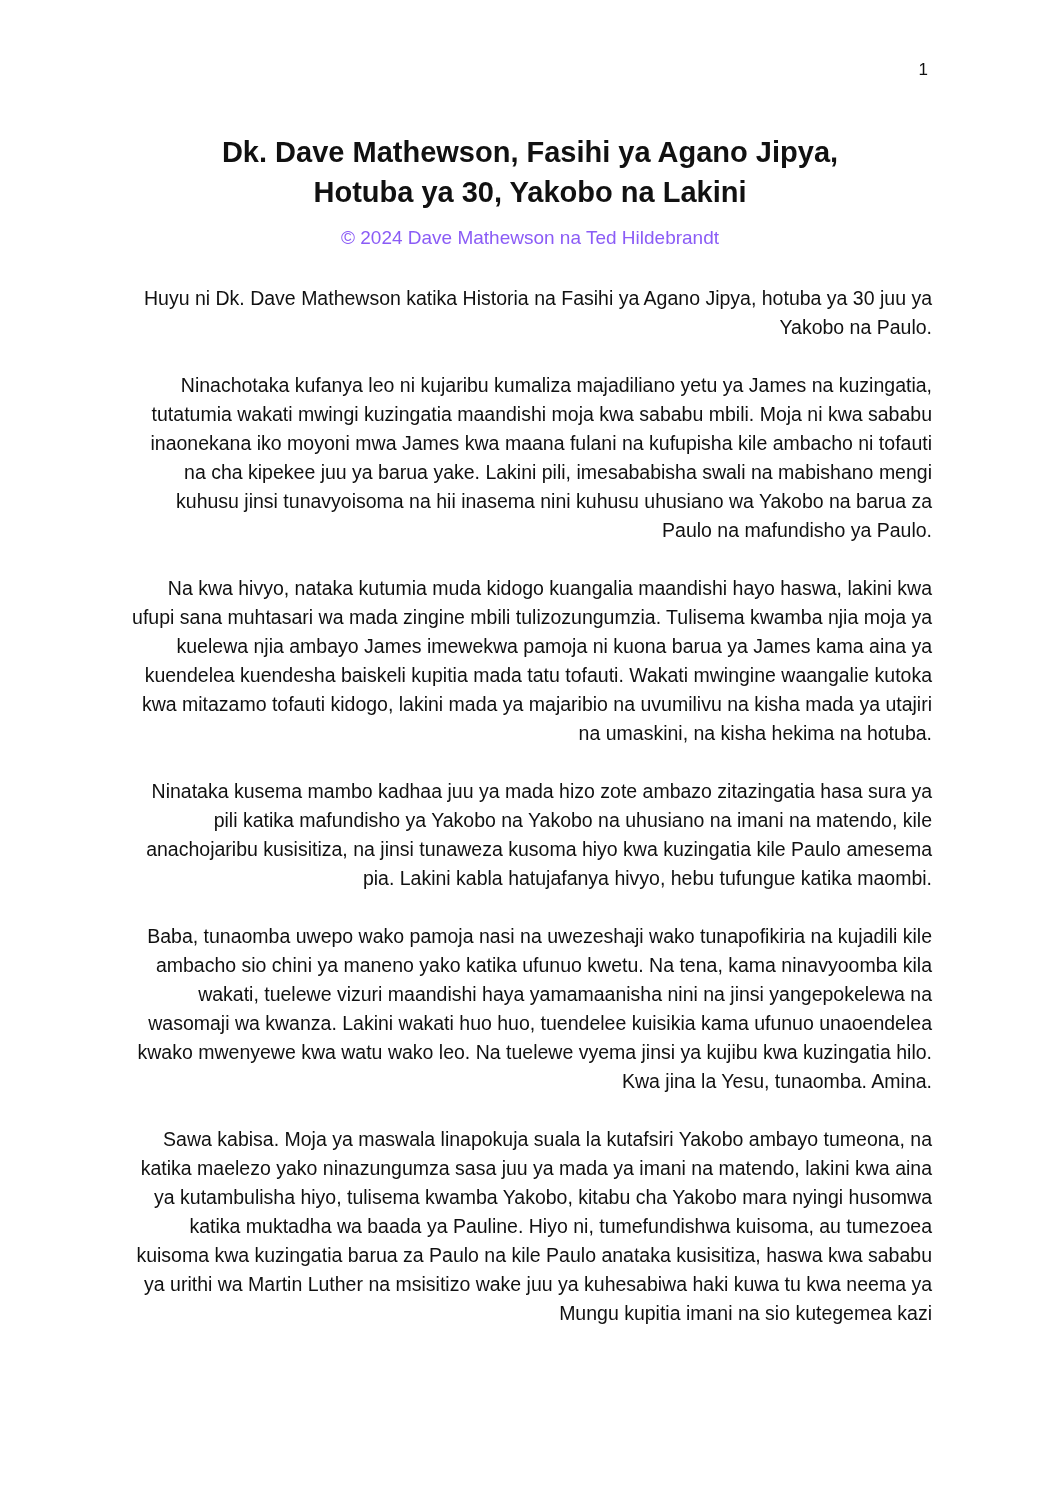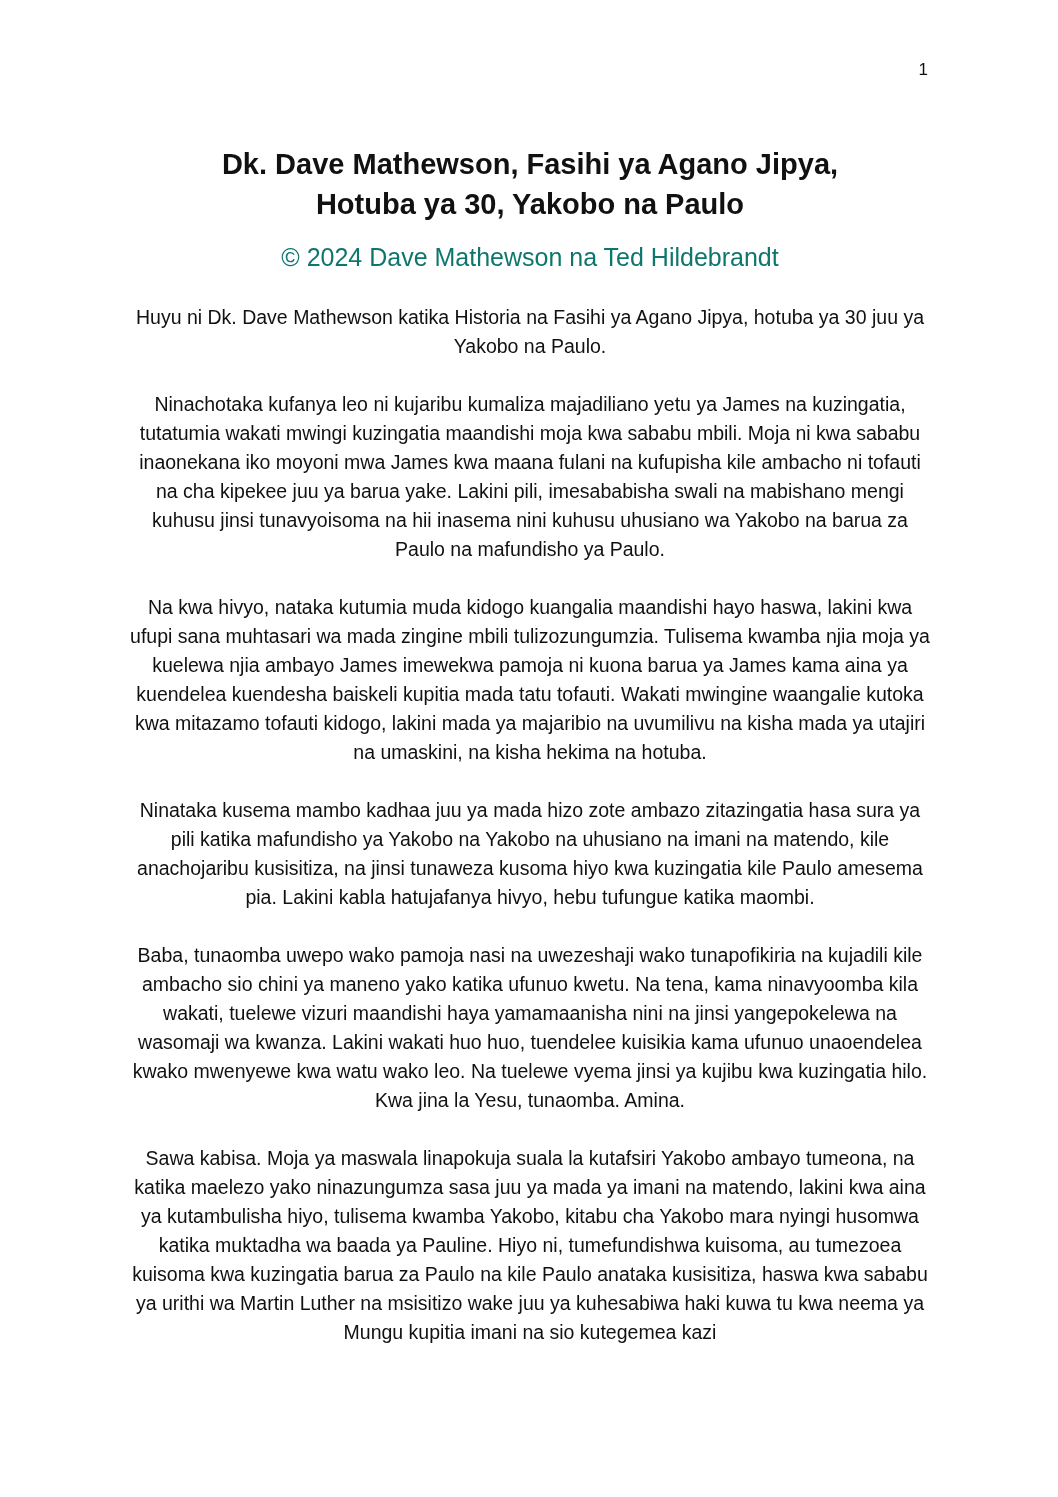--- a/index.html
+++ b/index.html
@@ -19,61 +19,61 @@
   }
   .page-number {
     position: absolute;
     top: 60px;
     right: 130px;
     font-size: 17px;
     color: #111111;
   }
   .content {
     position: absolute;
-    top: 144px;
+    top: 132px;
     left: 128px;
     right: 126px;
   }
   .title-block {
     text-align: center;
   }
   .title-line {
     font-size: 29px;
     font-weight: bold;
     line-height: 40px;
     color: #111111;
   }
   .copyright-line {
-    font-size: 25px;
+    font-size: 19px;
     line-height: 28px;
-    margin-top: 19px;
-    color: #0f766e;
+    margin-top: 12px;
+    color: #8b5cf6;
   }
   .body-text {
     margin-top: 32px;
     font-size: 19.5px;
     line-height: 29px;
-    text-align: center;
+    text-align: right;
   }
   .paragraph {
     margin: 0 0 29px 0;
   }
 </style>
 </head>
 <body>
 
 <div class="page">
 
   <div class="page-number">1</div>
 
   <div class="content">
 
     <div class="title-block">
       <div class="title-line">Dk. Dave Mathewson, Fasihi ya Agano Jipya,</div>
-      <div class="title-line">Hotuba ya 30, Yakobo na Paulo</div>
+      <div class="title-line">Hotuba ya 30, Yakobo na Lakini</div>
       <div class="copyright-line">© 2024 Dave Mathewson na Ted Hildebrandt</div>
     </div>
 
     <div class="body-text">
       <p class="paragraph">Huyu ni Dk. Dave Mathewson katika Historia na Fasihi ya Agano Jipya, hotuba ya 30 juu ya Yakobo na Paulo.</p>
       <p class="paragraph">Ninachotaka kufanya leo ni kujaribu kumaliza majadiliano yetu ya James na kuzingatia, tutatumia wakati mwingi kuzingatia maandishi moja kwa sababu mbili. Moja ni kwa sababu inaonekana iko moyoni mwa James kwa maana fulani na kufupisha kile ambacho ni tofauti na cha kipekee juu ya barua yake. Lakini pili, imesababisha swali na mabishano mengi kuhusu jinsi tunavyoisoma na hii inasema nini kuhusu uhusiano wa Yakobo na barua za Paulo na mafundisho ya Paulo.</p>
       <p class="paragraph">Na kwa hivyo, nataka kutumia muda kidogo kuangalia maandishi hayo haswa, lakini kwa ufupi sana muhtasari wa mada zingine mbili tulizozungumzia. Tulisema kwamba njia moja ya kuelewa njia ambayo James imewekwa pamoja ni kuona barua ya James kama aina ya kuendelea kuendesha baiskeli kupitia mada tatu tofauti. Wakati mwingine waangalie kutoka kwa mitazamo tofauti kidogo, lakini mada ya majaribio na uvumilivu na kisha mada ya utajiri na umaskini, na kisha hekima na hotuba.</p>
       <p class="paragraph">Ninataka kusema mambo kadhaa juu ya mada hizo zote ambazo zitazingatia hasa sura ya pili katika mafundisho ya Yakobo na Yakobo na uhusiano na imani na matendo, kile anachojaribu kusisitiza, na jinsi tunaweza kusoma hiyo kwa kuzingatia kile Paulo amesema pia. Lakini kabla hatujafanya hivyo, hebu tufungue katika maombi.</p>
       <p class="paragraph">Baba, tunaomba uwepo wako pamoja nasi na uwezeshaji wako tunapofikiria na kujadili kile ambacho sio chini ya maneno yako katika ufunuo kwetu. Na tena, kama ninavyoomba kila wakati, tuelewe vizuri maandishi haya yamamaanisha nini na jinsi yangepokelewa na wasomaji wa kwanza. Lakini wakati huo huo, tuendelee kuisikia kama ufunuo unaoendelea kwako mwenyewe kwa watu wako leo. Na tuelewe vyema jinsi ya kujibu kwa kuzingatia hilo. Kwa jina la Yesu, tunaomba. Amina.</p>
       <p class="paragraph">Sawa kabisa. Moja ya maswala linapokuja suala la kutafsiri Yakobo ambayo tumeona, na katika maelezo yako ninazungumza sasa juu ya mada ya imani na matendo, lakini kwa aina ya kutambulisha hiyo, tulisema kwamba Yakobo, kitabu cha Yakobo mara nyingi husomwa katika muktadha wa baada ya Pauline. Hiyo ni, tumefundishwa kuisoma, au tumezoea kuisoma kwa kuzingatia barua za Paulo na kile Paulo anataka kusisitiza, haswa kwa sababu ya urithi wa Martin Luther na msisitizo wake juu ya kuhesabiwa haki kuwa tu kwa neema ya Mungu kupitia imani na sio kutegemea kazi</p>

